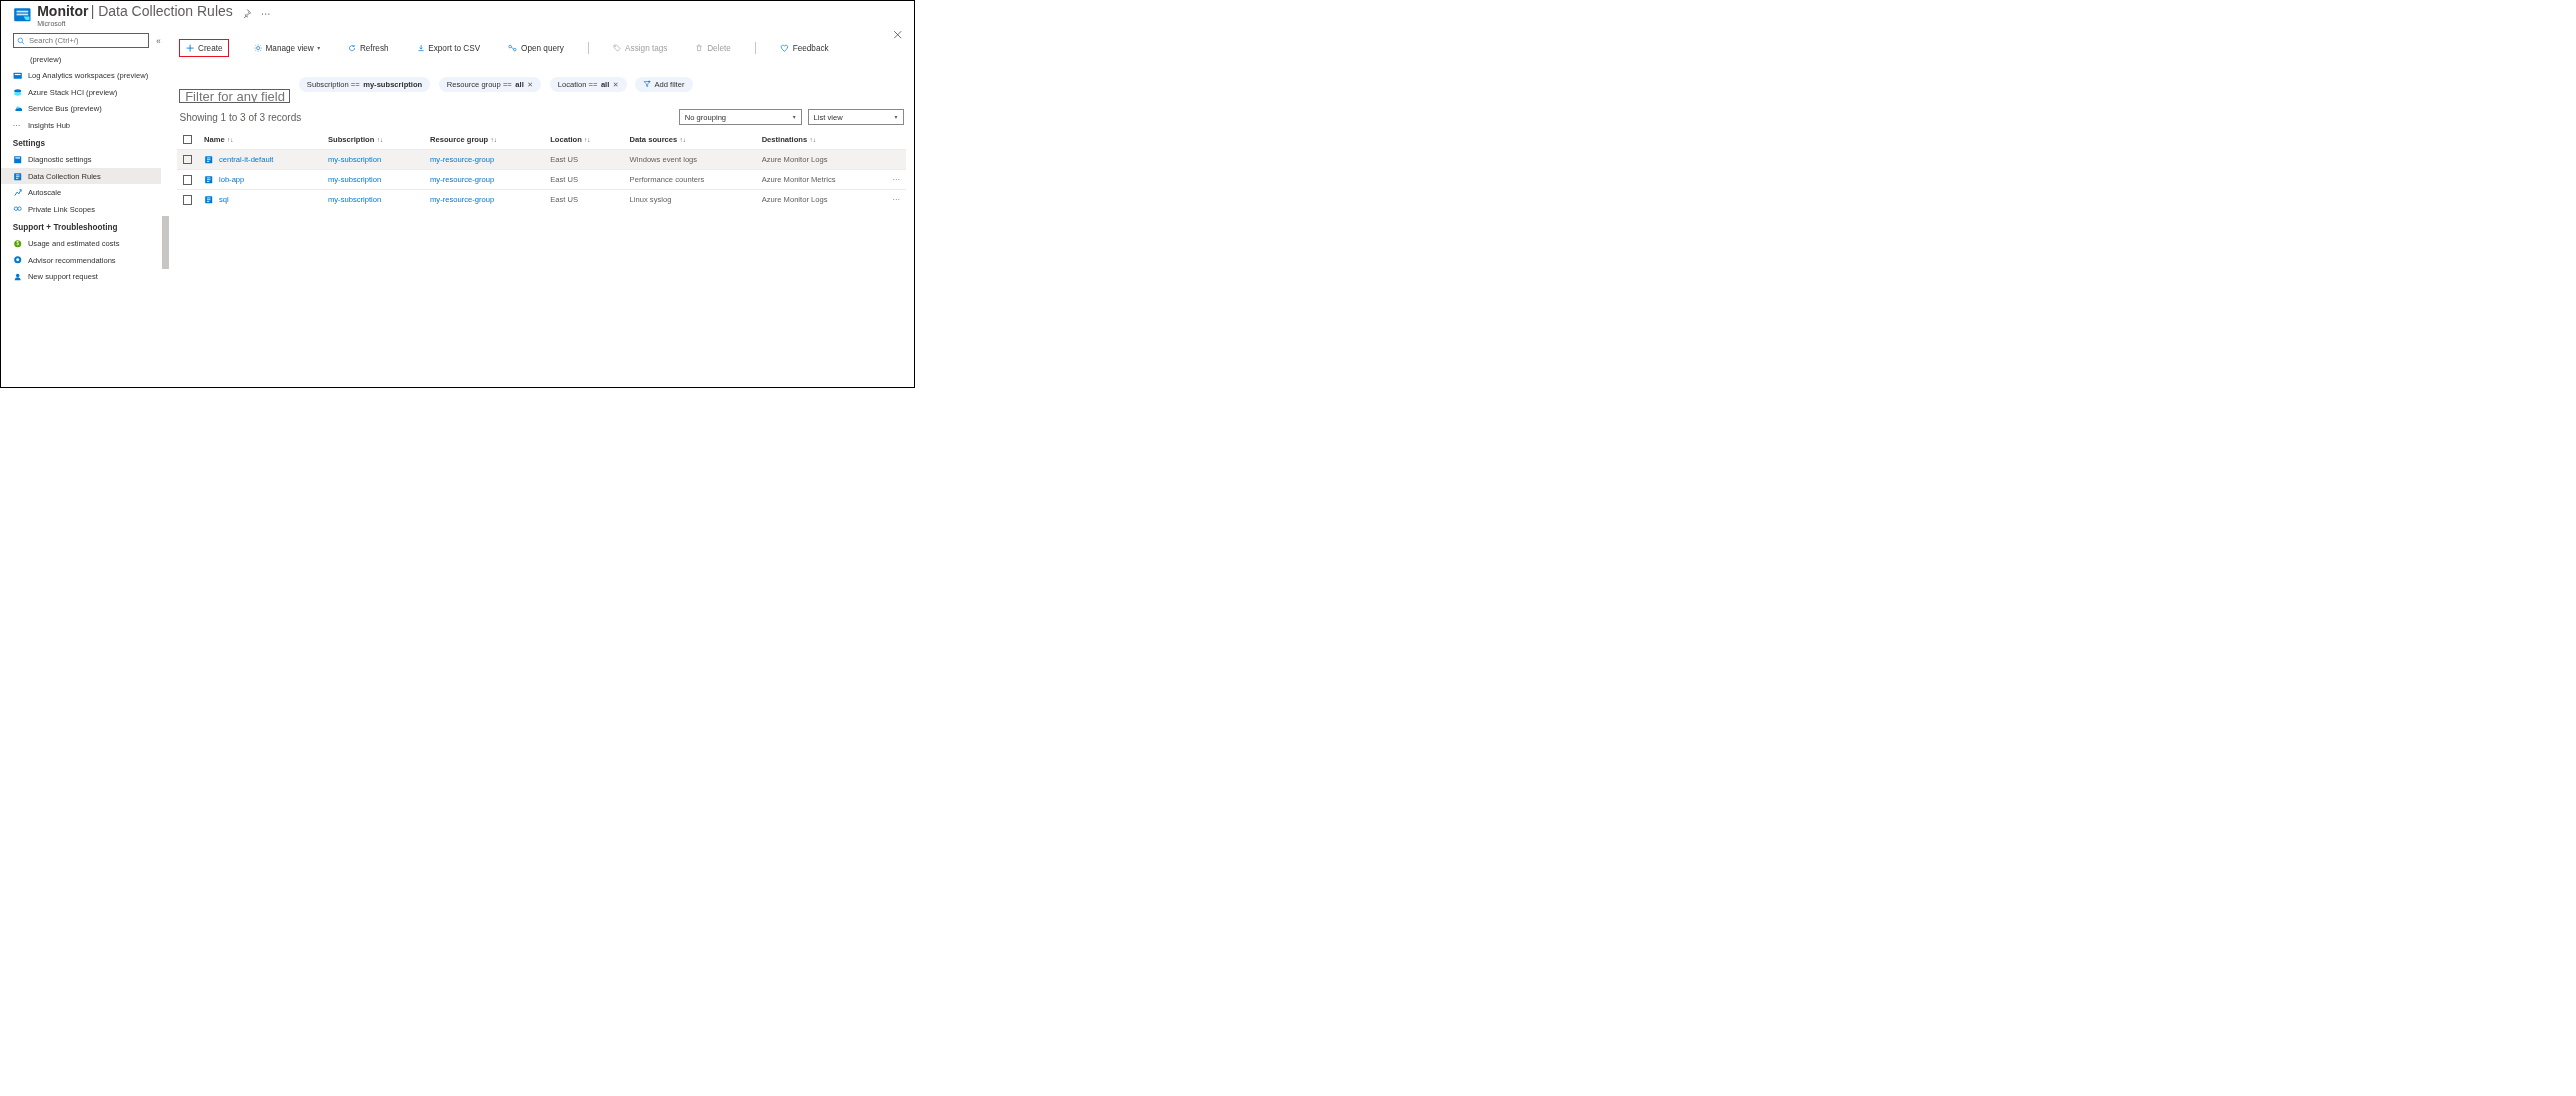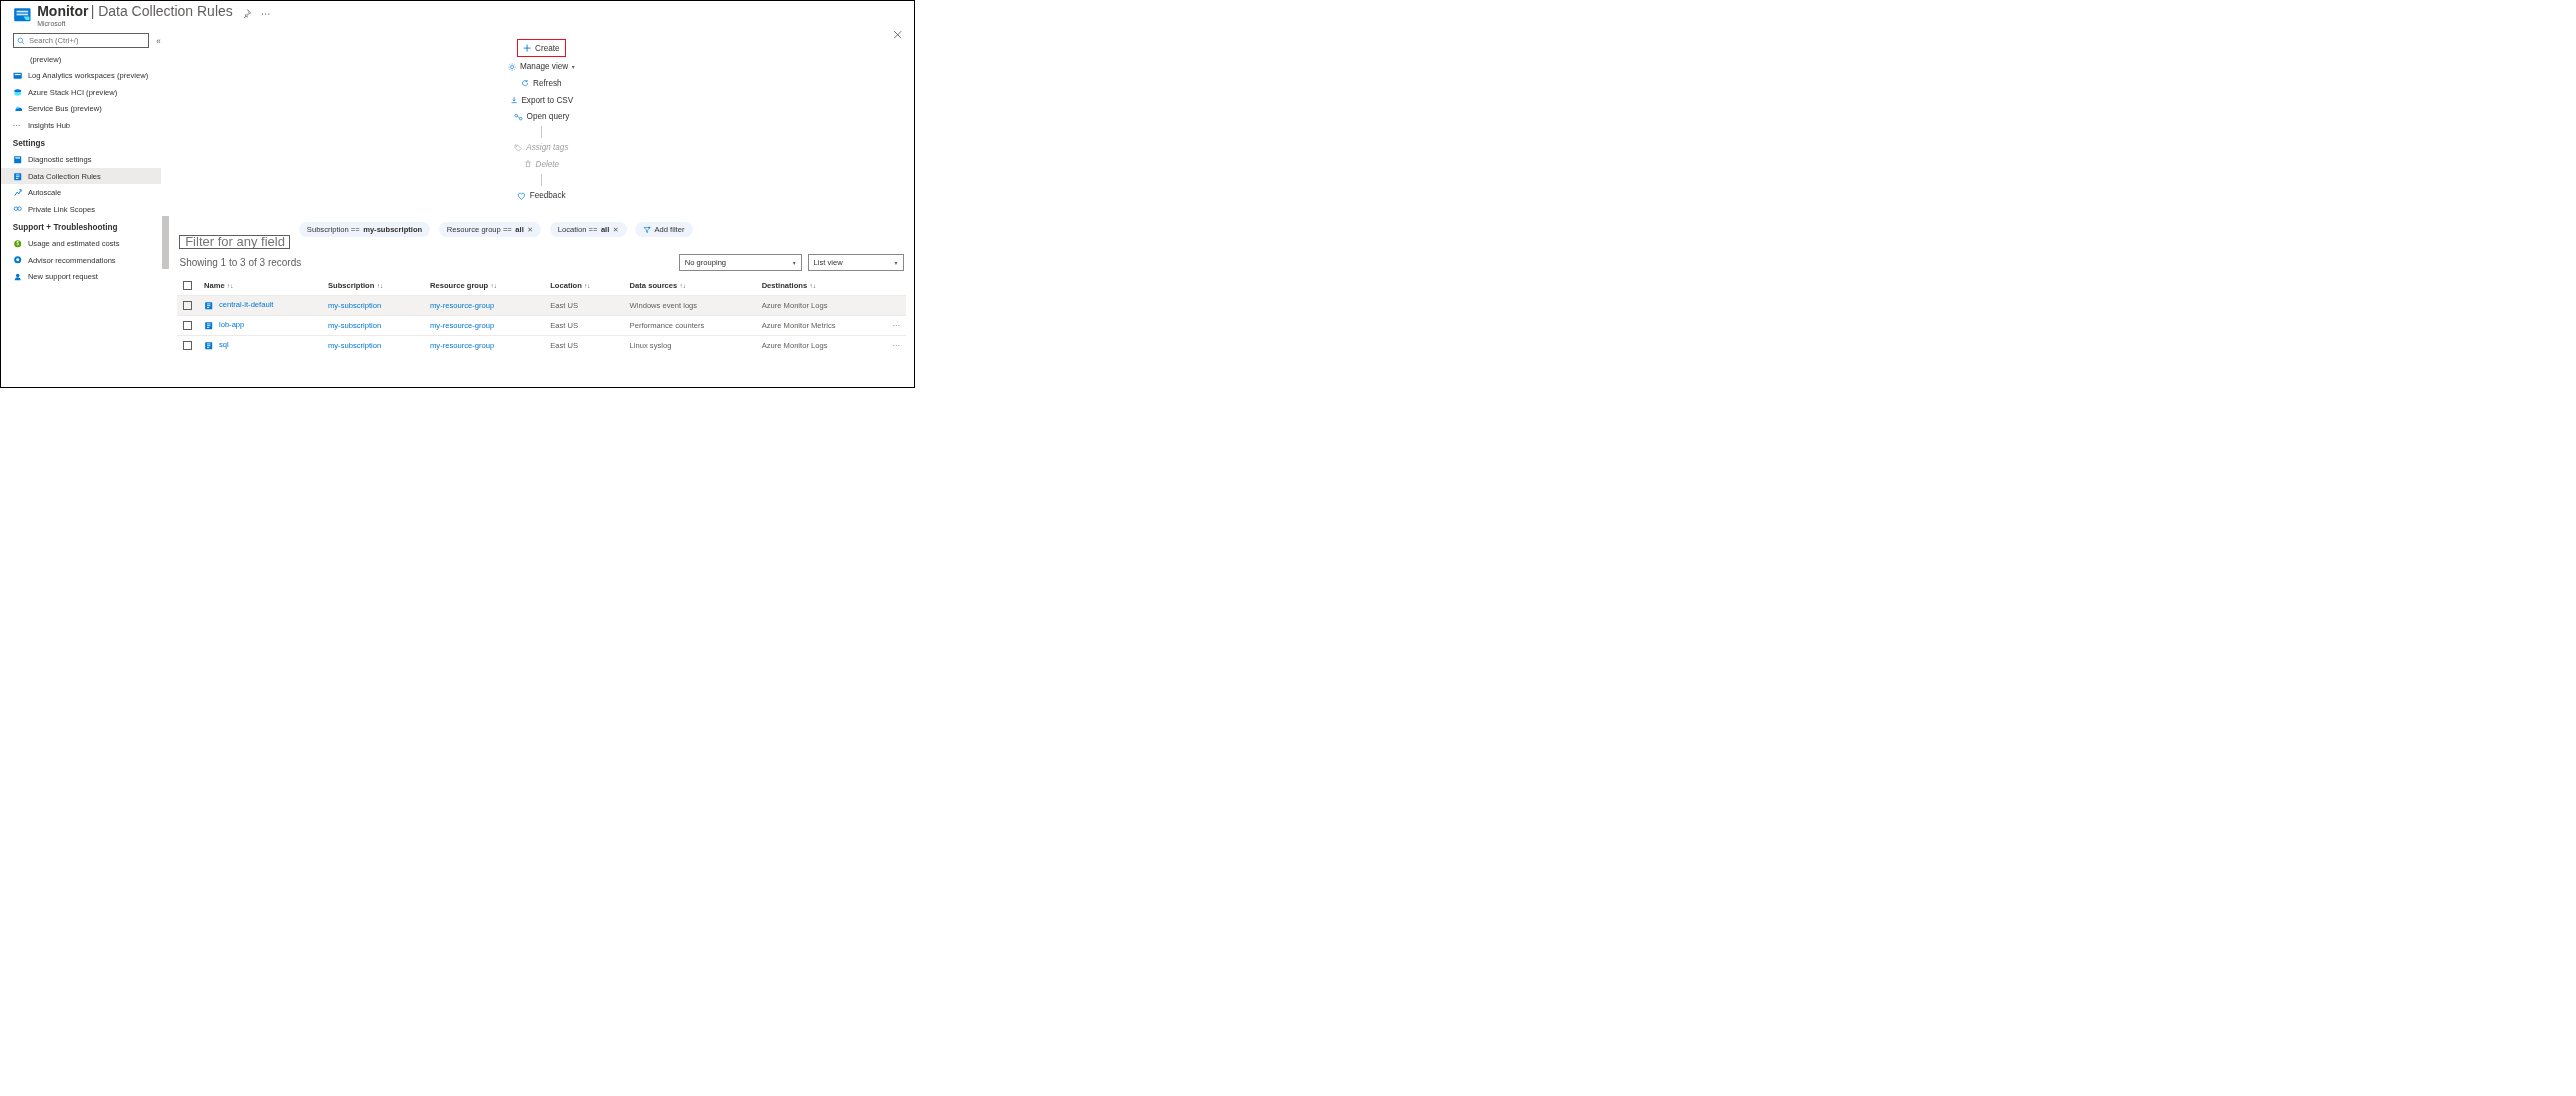--- a/index.html
+++ b/index.html
@@ -22,24 +22,24 @@
   .search-box { flex: 1; border: 0.6px solid #605e5c; height: 15px; display: flex; align-items: center; padding: 0 3.5px; gap: 3.5px; }
   .search-box input { border: none; outline: none; flex: 1; font-size: 7.6px; }
   .collapse-btn { background: none; border: none; cursor: pointer; color: #605e5c; font-size: 8.2px; padding: 2.3px; }
   .menu { overflow-y: auto; flex: 1; position: relative; padding-right: 8.2px; }
   .menu .scrollbar-thumb { position: absolute; right: 0; top: 0; width: 7px; height: 53px; background: #c8c6c4; border-radius: 0; }
   .menu-section-title { font-weight: 600; padding: 5.8px 11.7px 3.5px; font-size: 8.2px; }
   .menu-item { display: flex; align-items: center; gap: 5.8px; padding: 3.5px 11.7px; cursor: pointer; font-size: 7.6px; }
   .menu-item.selected { background: #edebe9; }
   .menu-item .mi-icon { width: 9.4px; height: 9.4px; flex-shrink: 0; }
   .main { flex: 1; padding: 0 8.2px 0 8.2px; display: flex; flex-direction: column; position: relative; }
-  .toolbar { display: flex; align-items: center; gap: 3px; padding: 5.8px 2.3px 5.8px 2.3px; font-size: 8.2px; flex-direction: column; }
+  .toolbar { display: flex; align-items: center; gap: 21px; padding: 5.8px 2.3px 5.8px 2.3px; font-size: 8.2px; }
   .tb-btn { display: inline-flex; align-items: center; gap: 3.5px; background: none; border: none; cursor: pointer; color: #323130; font-size: 8.2px; padding: 2.3px 3.5px; }
   .tb-btn .tb-icon { color: #0078d4; display: inline-flex; }
-  .tb-btn.disabled { color: #a19f9d; cursor: default; font-style: italic; }
+  .tb-btn.disabled { color: #a19f9d; cursor: default; }
   .tb-btn.disabled .tb-icon { color: #a19f9d; }
   .tb-sep { width: 0.6px; height: 11.7px; background: #c8c6c4; }
   .highlight-create { border: 1.8px solid #e81123; padding: 1.2px 2.3px; }
   .filters { display: flex; align-items: center; gap: 8.2px; padding: 2.3px 2.3px 5.8px 2.3px; flex-wrap: wrap; }
   .filter-input { border: 0.6px solid #605e5c; height: 14px; width: 111px; padding: 0 4.7px; font-size: 13px; margin-top: 24px; }
   .pill { background: #eef3fc; border-radius: 9.4px; padding: 2.9px 8.2px; display: inline-flex; align-items: flex-end; gap: 3.5px; font-size: 7.6px; color: #323130; cursor: pointer; }
   .pill .bold { font-weight: 700; }
   .pill .x { color: #605e5c; font-size: 7px; }
   .pill.addfilter { gap: 3px; }
   .subheader-row { display: flex; align-items: center; justify-content: space-between; padding: 0 2.3px 4.7px 2.3px; }

